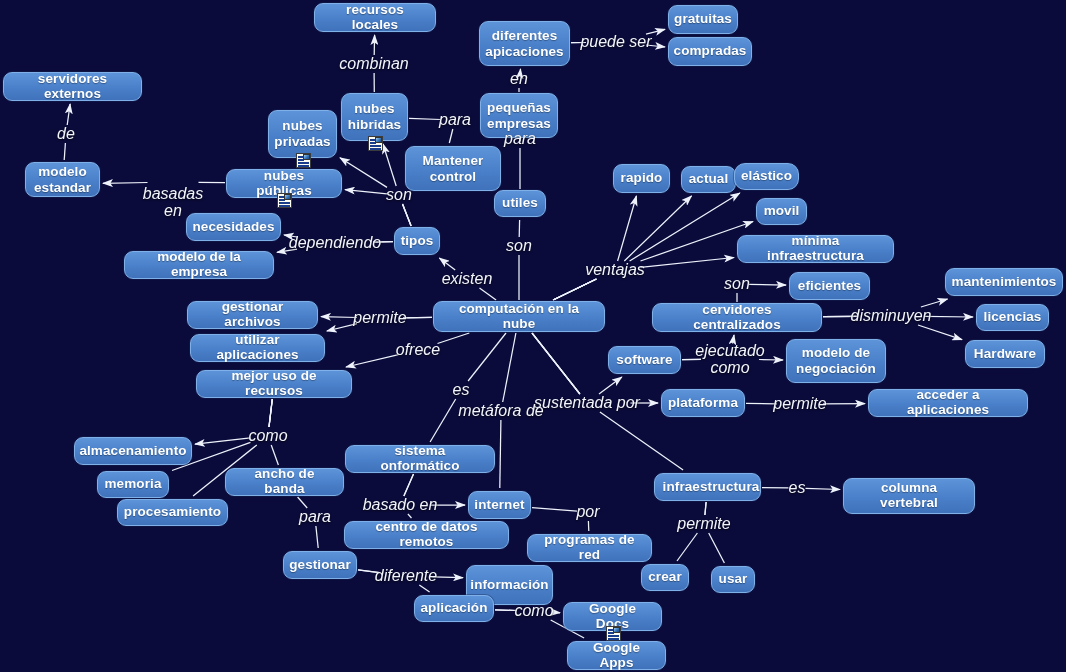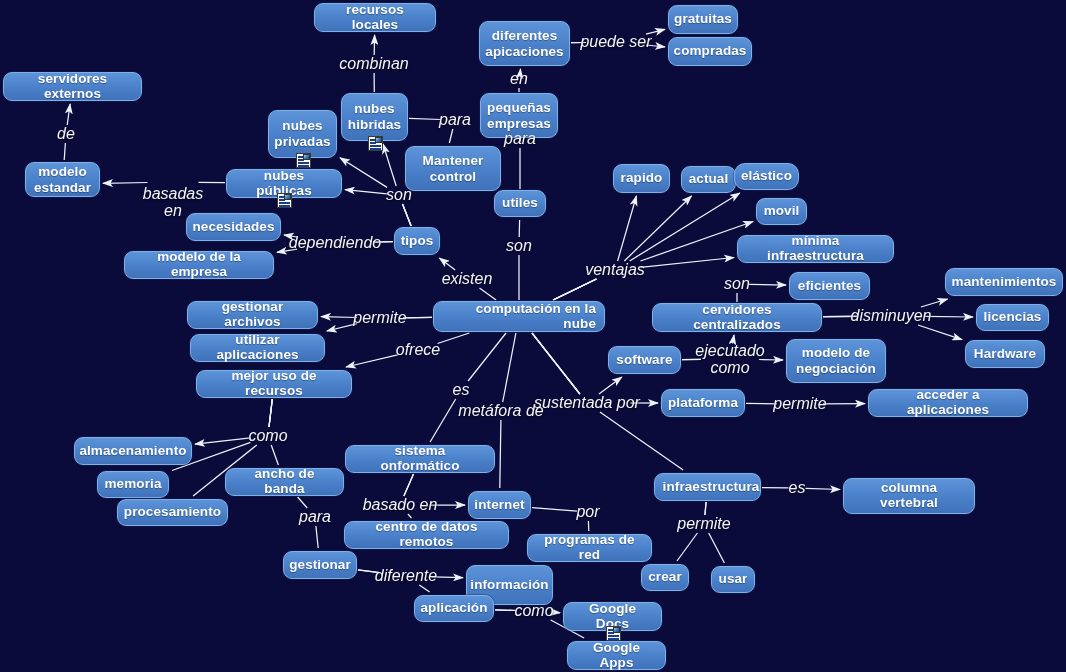--- a/index.html
+++ b/index.html
@@ -285,21 +285,21 @@
       <div class="node" style="left: 945px; top: 268px; width: 118px; height: 28px;">
         <span style="white-space: pre-line;">mantenimientos</span>
       </div>
       <div class="node" style="left: 789px; top: 272px; width: 81px; height: 28px;">
         <span style="white-space: pre-line;">eficientes</span>
       </div>
       <div class="node" style="left: 187px; top: 301px; width: 131px; height: 28px;">
         <span style="white-space: pre-line;">gestionar archivos</span>
       </div>
       <div class="node" style="left: 433px; top: 301px; width: 172px; height: 31px;">
-        <span style="white-space: pre-line; text-align: right;">computación en la nube</span>
+        <span style="white-space: pre-line;">computación en la nube</span>
       </div>
       <div class="node" style="left: 652px; top: 303px; width: 170px; height: 29px;">
         <span style="white-space: pre-line;">cervidores centralizados</span>
       </div>
       <div class="node" style="left: 976px; top: 304px; width: 73px; height: 27px;">
         <span style="white-space: pre-line;">licencias</span>
       </div>
       <div class="node" style="left: 190px; top: 334px; width: 135px; height: 28px;">
         <span style="white-space: pre-line;">utilizar aplicaciones</span>
       </div>

